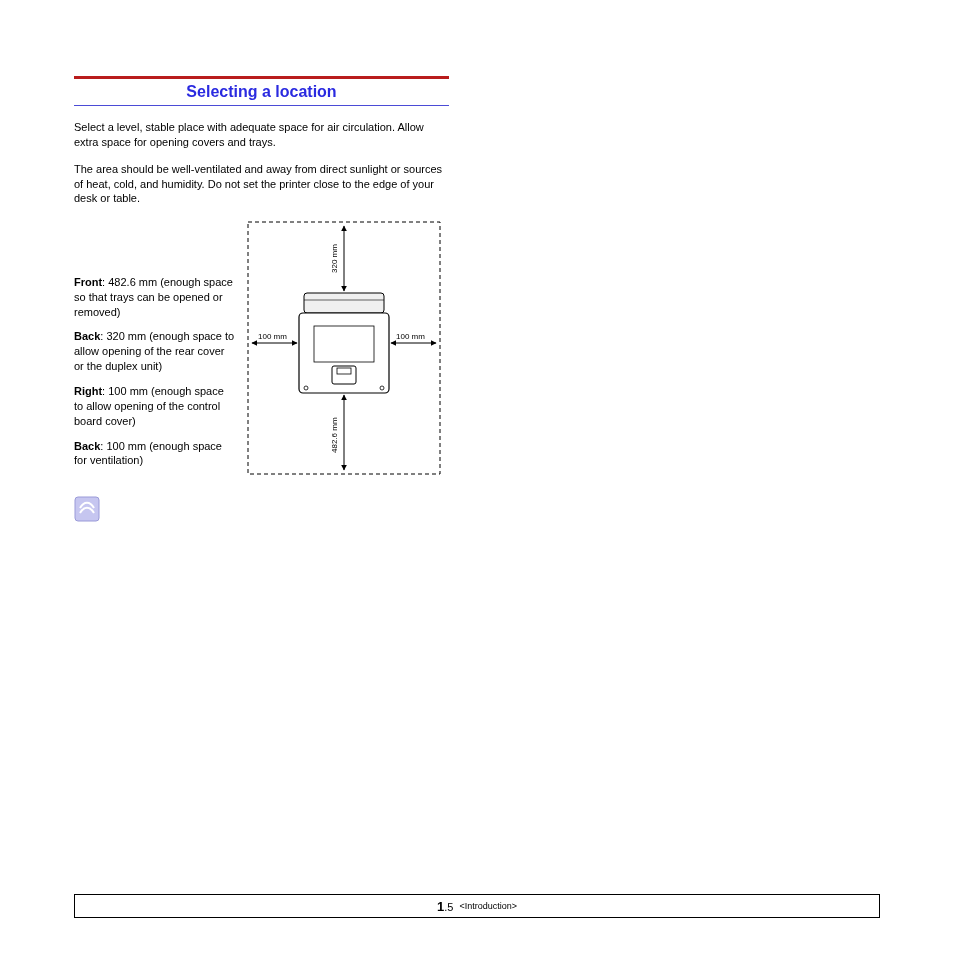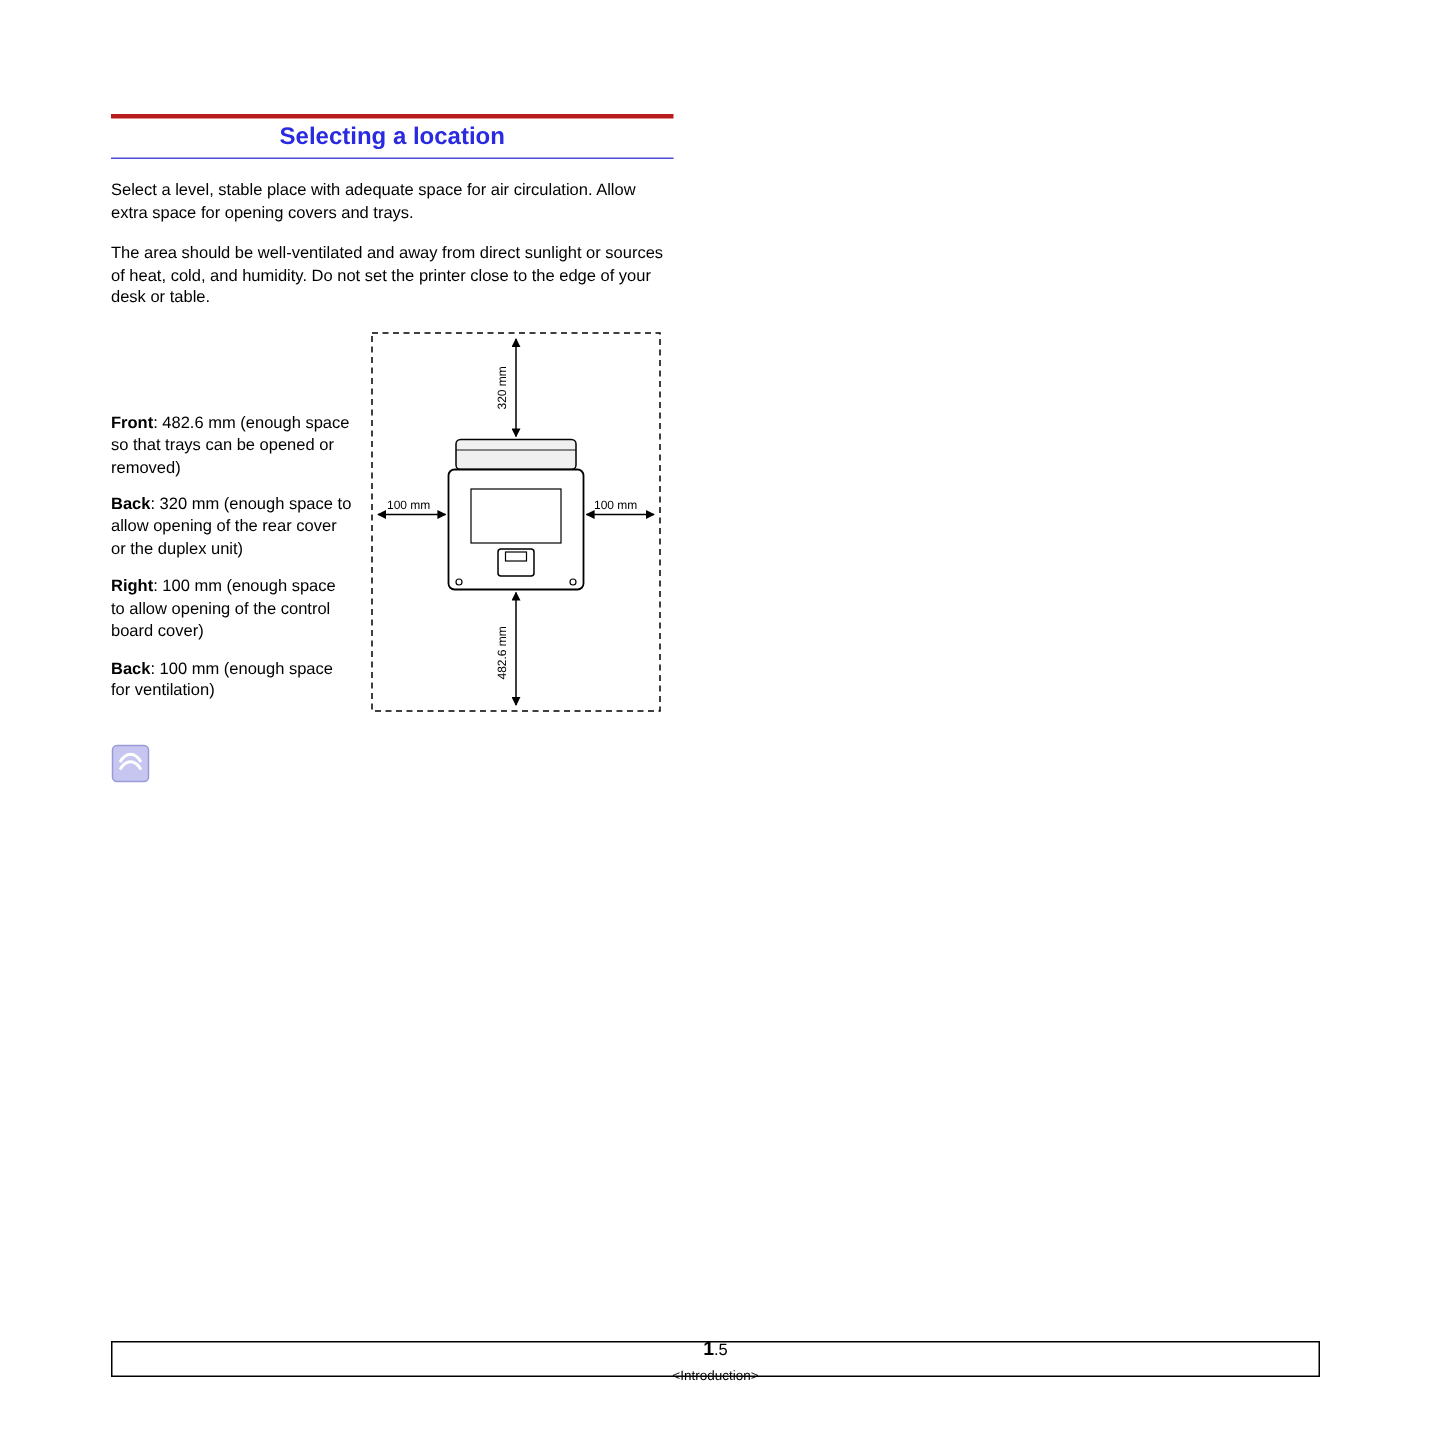--- a/index.html
+++ b/index.html
@@ -78,21 +78,20 @@
     left: 74px;
     right: 74px;
     bottom: 36px;
     height: 22px;
     border: 1px solid #000;
     display: flex;
     align-items: center;
     justify-content: center;
     gap: 6px;
     font-size: 11px;
-    flex-direction: column;
   }
   .footer .pnum { font-weight: bold; font-size: 13px; }
   .footer .chap { font-size: 9px; color: #000; }
   .vtext { font-size: 8px; fill: #000; }
   .htext { font-size: 8px; fill: #000; }
 </style>
 </head>
 <body>
 
 <div class="page">

